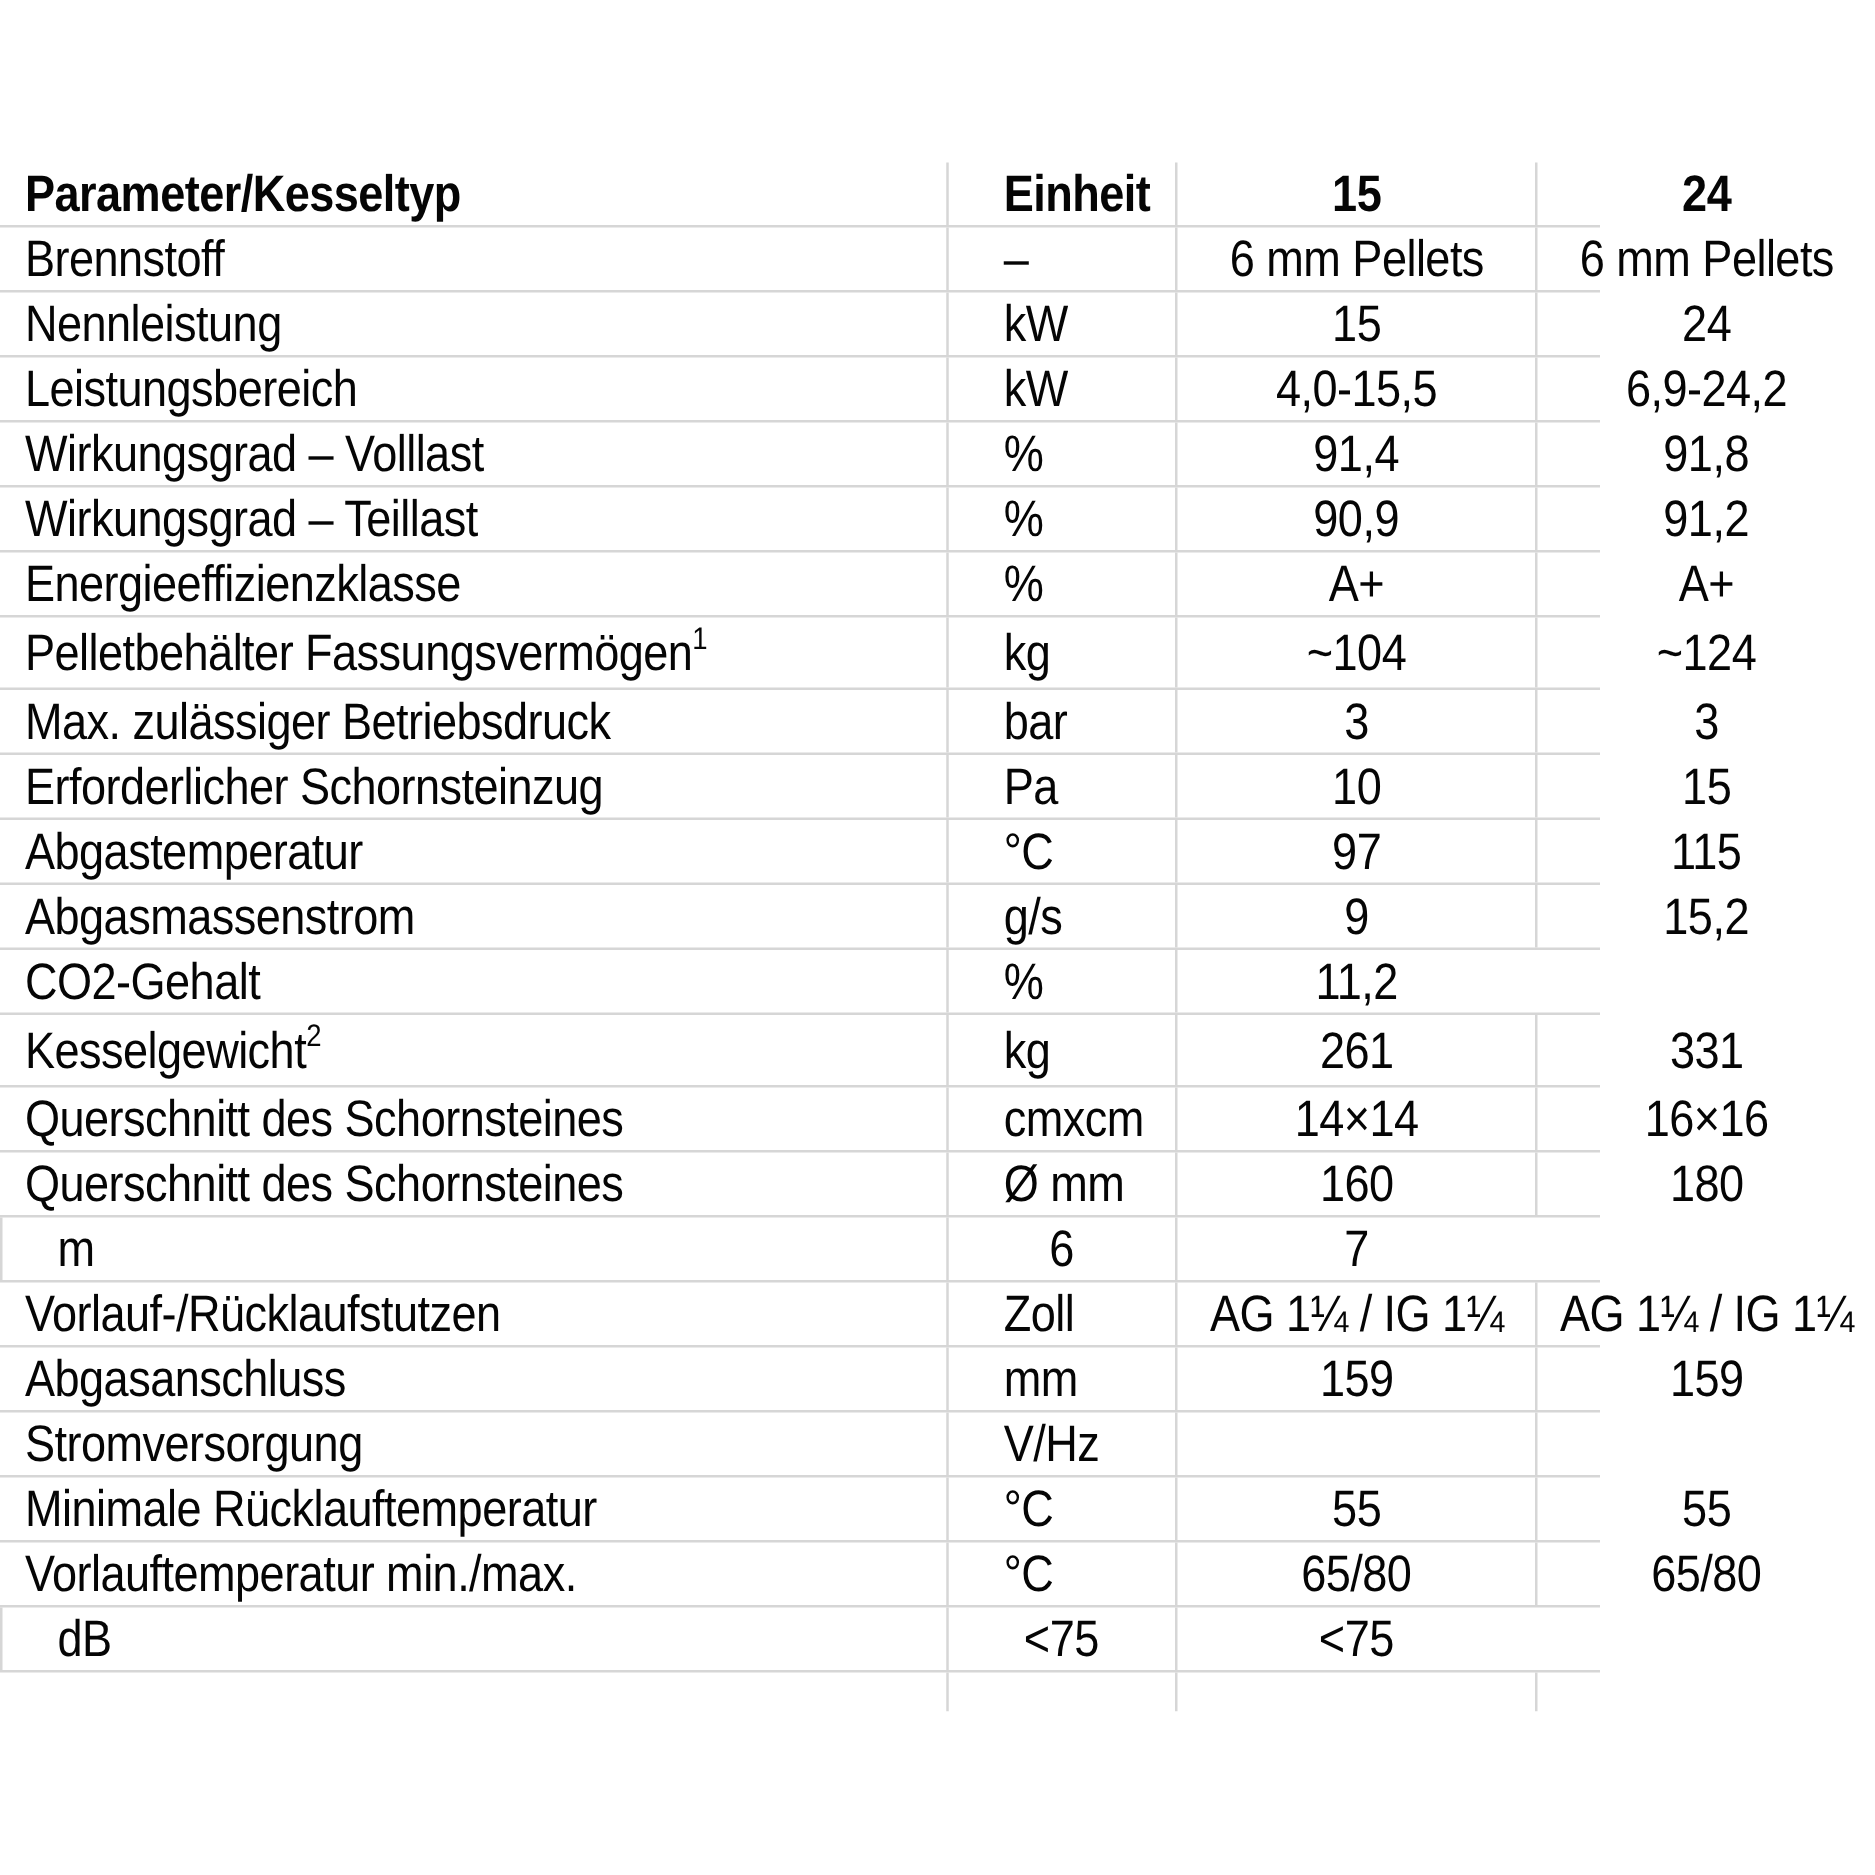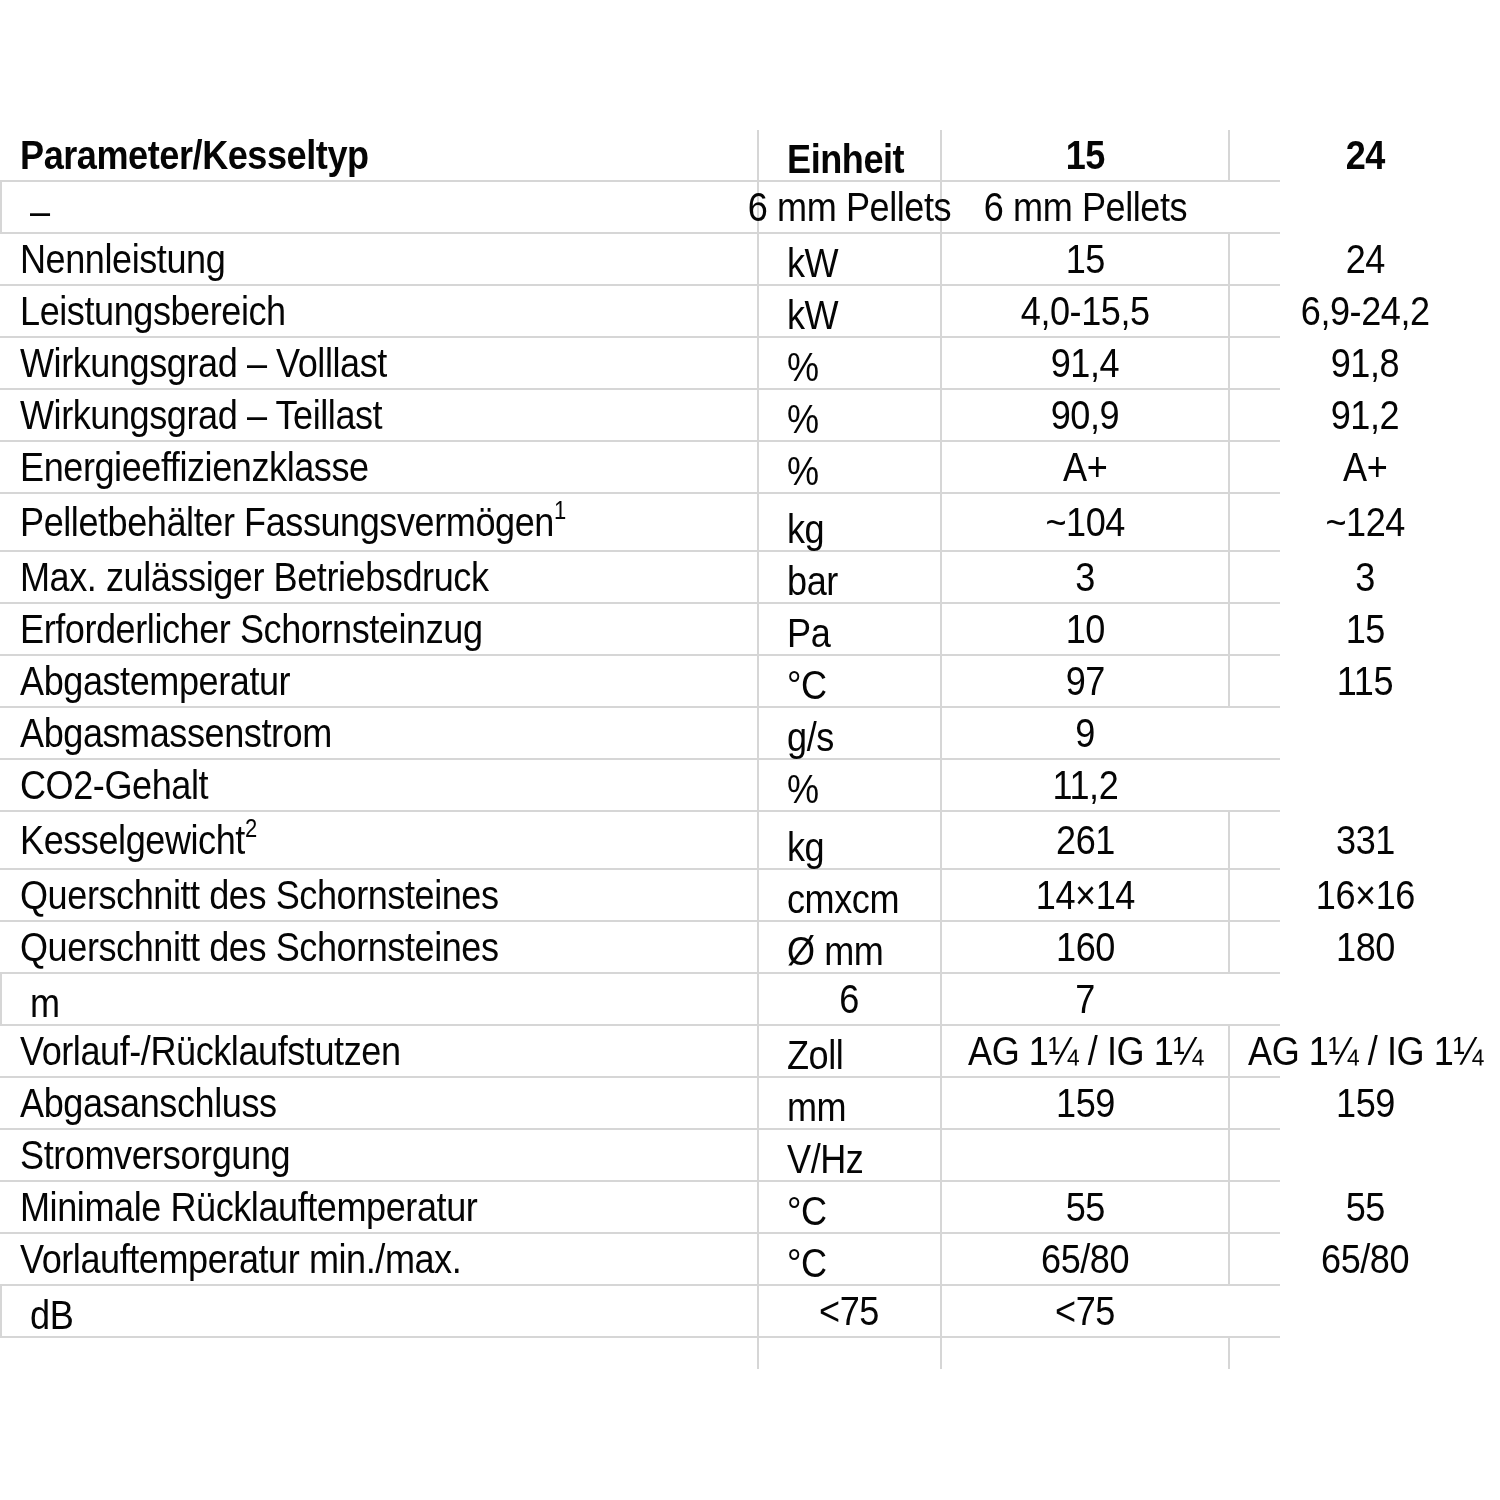--- a/index.html
+++ b/index.html
@@ -35,22 +35,21 @@
   .cell {
     box-sizing: border-box;
     display: flex;
     align-items: center;
     overflow: visible;
     white-space: nowrap;
   }
   .cell.param { padding-left: 20px; }
   .cell.unit {
     border-left: 2px solid #d6d6d6;
-    padding-left: 28px;
-    align-items: flex-end;
+    padding-left: 44px;
   }
   .cell.v15, .cell.v24 {
     border-left: 2px solid #d6d6d6;
     justify-content: center;
   }
   .t {
     display: inline-block;
     font-size: 41px;
     line-height: 1;
     transform: scaleX(0.88);
@@ -81,20 +80,23 @@
     <div class="cell v15">
       <span class="t">15</span>
     </div>
     <div class="cell v24">
       <span class="t">24</span>
     </div>
   </div>
 
   <div>
       <div class="trow">
+        <div class="cell param">
+          <span class="t"><span>Brennstoff</span></span>
+        </div>
         <div class="cell unit">
           <span class="t">–</span>
         </div>
         <div class="cell v15">
           <span class="t">6 mm Pellets</span>
         </div>
         <div class="cell v24">
           <span class="t">6 mm Pellets</span>
         </div>
       </div>
@@ -226,20 +228,23 @@
       </div>
       <div class="trow">
         <div class="cell param">
           <span class="t"><span>Abgasmassenstrom</span></span>
         </div>
         <div class="cell unit">
           <span class="t">g/s</span>
         </div>
         <div class="cell v15">
           <span class="t">9</span>
+        </div>
+        <div class="cell v24">
+          <span class="t">15,2</span>
         </div>
       </div>
       <div class="trow">
         <div class="cell param">
           <span class="t"><span>CO2-Gehalt</span></span>
         </div>
         <div class="cell unit">
           <span class="t">%</span>
         </div>
         <div class="cell v15">

